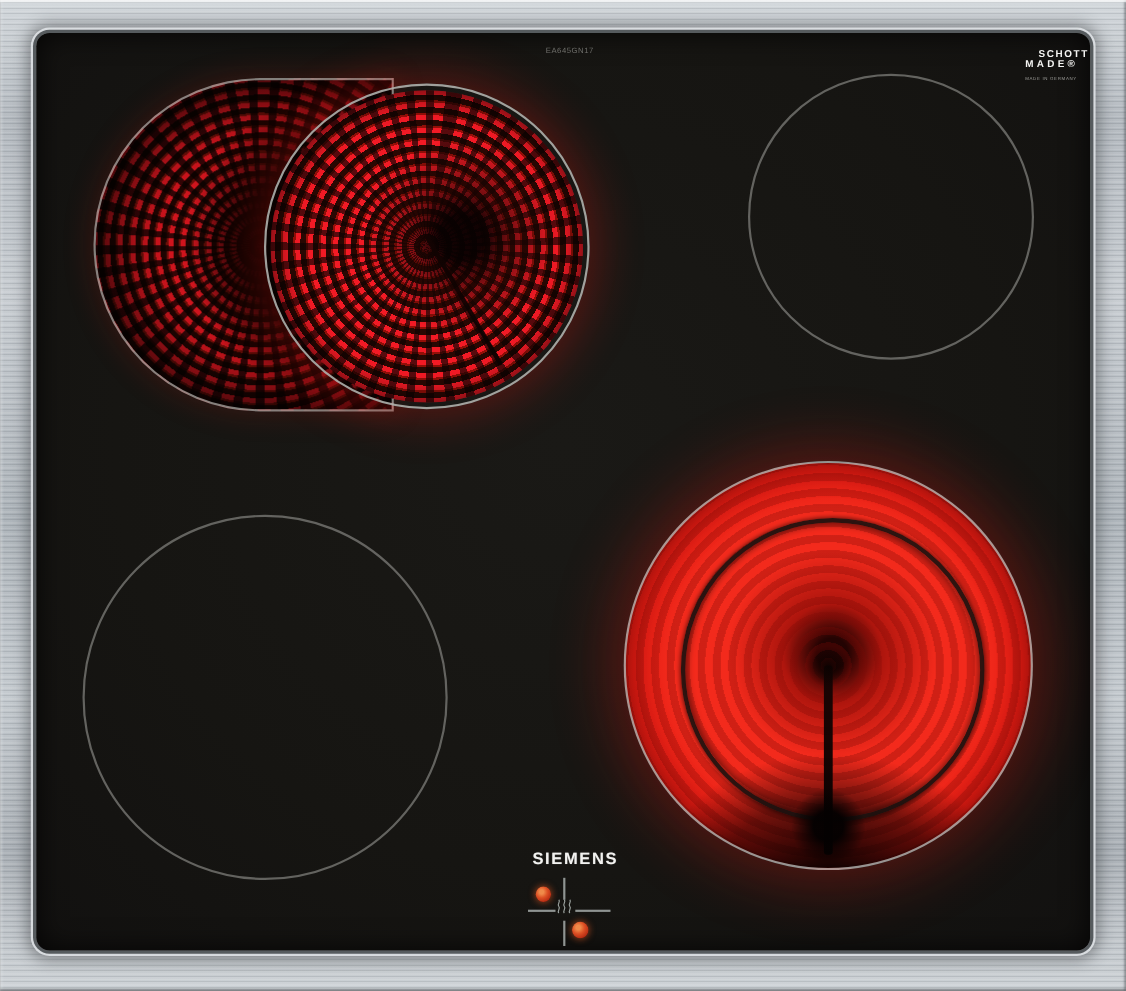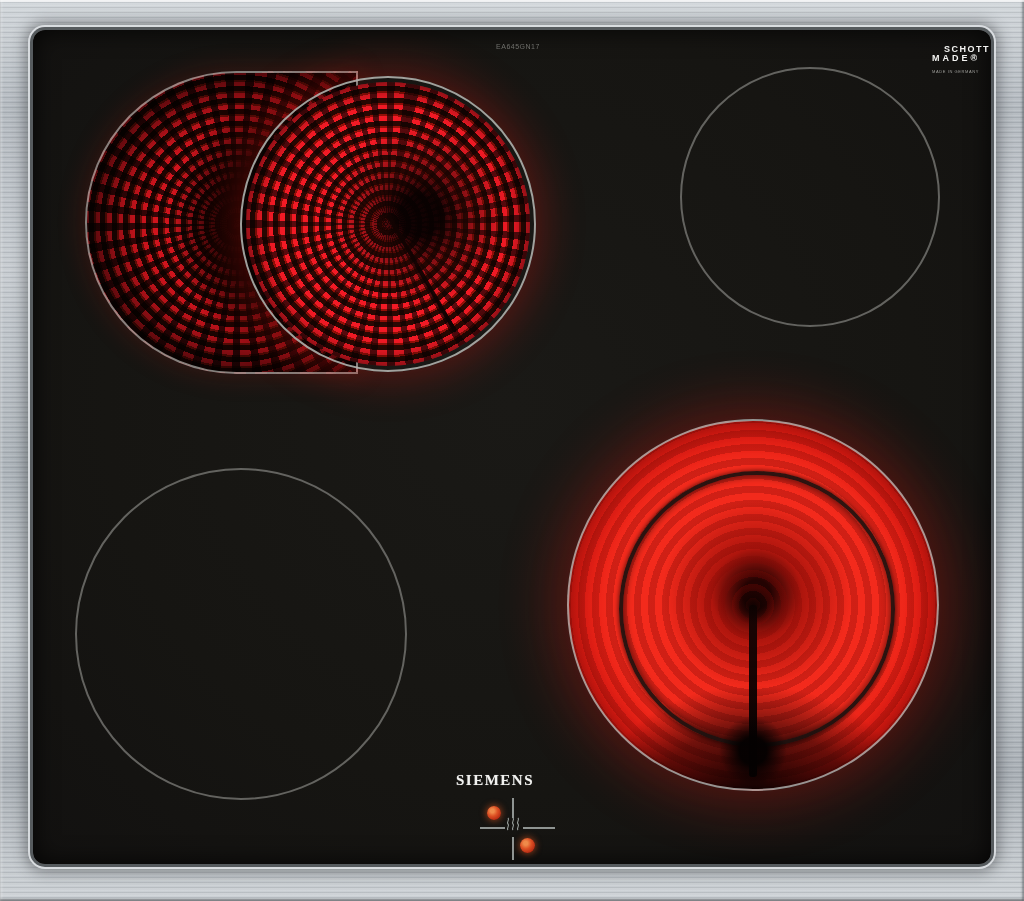--- a/index.html
+++ b/index.html
@@ -81,23 +81,23 @@
   .rod-vert::after{content:"";position:absolute;left:-30px;top:112px;width:68px;height:68px;border-radius:50%;
     background:radial-gradient(closest-side, rgba(4,1,1,.97) 40%, rgba(4,1,1,0));}
 
   
   .model{position:absolute;left:440px;top:13px;width:90px;text-align:center;
     font-size:7px;letter-spacing:.5px;color:#70706c;}
   .badge{position:absolute;left:899px;top:15px;width:76px;color:#f4f4f2;line-height:1.05;}
   .badge .l1{font-size:9px;font-weight:bold;letter-spacing:1.5px;padding-left:12px;}
   .badge .l2{font-size:9px;font-weight:bold;letter-spacing:3px;}
   .badge .l3{font-size:4px;color:#9c9c98;letter-spacing:.6px;margin-top:6px;}
-  .brand{position:absolute;left:412px;top:742px;width:100px;text-align:center;
+  .brand{position:absolute;left:429px;top:742px;width:100px;text-align:right;
     font-size:15px;font-weight:bold;letter-spacing:1.5px;color:#f2f2f0;
-    text-shadow:0 0 1px rgba(255,255,255,.4);font-family:Liberation Serif, serif;}
+    text-shadow:0 0 1px rgba(255,255,255,.4);}
 
   
   .ind-line{position:absolute;background:#9aa09d;opacity:.92;}
   .v1{left:479px;top:768px;width:2px;height:20px;}
   .v2{left:479px;top:807px;width:2px;height:23px;}
   .h1{left:447px;top:797px;width:25px;height:2px;}
   .h2{left:490px;top:797px;width:32px;height:2px;}
   .heat-icon{position:absolute;left:471px;top:786px;width:18px;height:18px;}
   .dot{position:absolute;border-radius:50%;
     background:radial-gradient(circle at 38% 35%, #ef8a4a 0 15%, #dd5024 42%, #b52a12 75%, #7e1507 100%);

